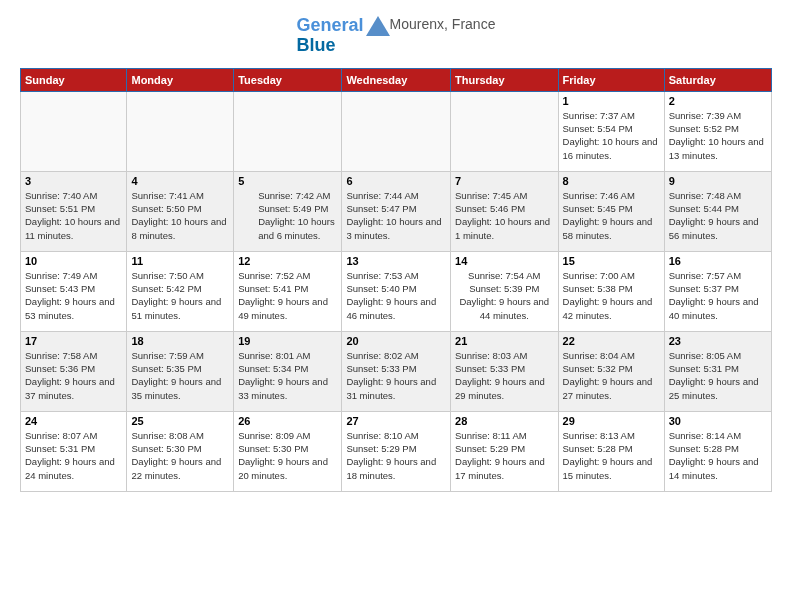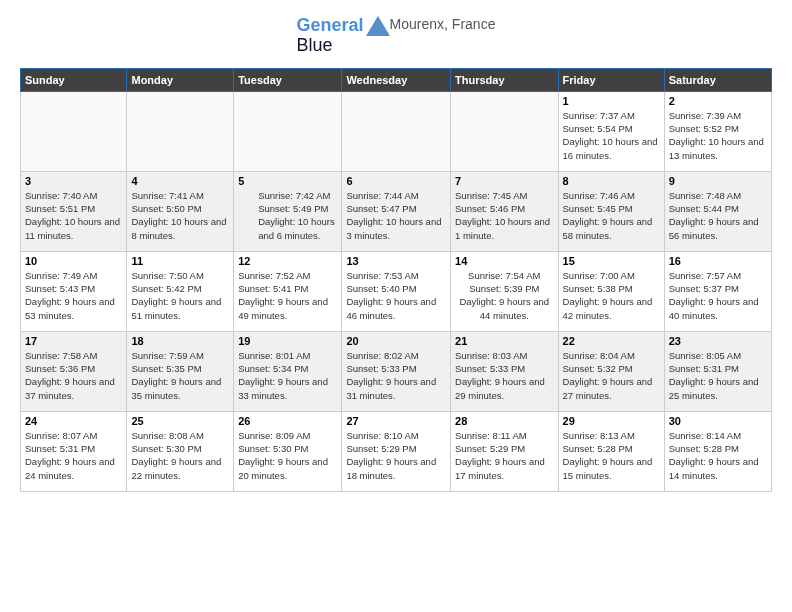--- a/index.html
+++ b/index.html
@@ -49,21 +49,21 @@
     .subtitle {
       font-size: 14px;
       color: #555;
     }
     .calendar {
       width: 100%;
       border-collapse: collapse;
       font-size: 10px;
     }
     .calendar th {
-      background-color: #404040;
+      background-color: #b91c1c;
       color: white;
       padding: 5px 4px;
       text-align: left;
       font-size: 11px;
       font-weight: bold;
       border: 1px solid #2a6aaf;
     }
     .calendar td {
       border: 1px solid #ccc;
       vertical-align: top;
@@ -98,21 +98,21 @@
     <div class="logo">
       <div>
         <div style="display:flex;align-items:center;">
           <span class="logo-text">
             <span>General</span>
           </span>
           <svg class="logo-icon" viewBox="0 0 24 20" xmlns="http://www.w3.org/2000/svg">
             <polygon points="12,0 24,20 0,20" fill="#3a7abf" opacity="0.85"></polygon>
           </svg>
         </div>
-        <span class="logo-text" style="color:#0f172a;font-size:18px;font-weight:normal;">Blue</span>
+        <span class="logo-text" style="color:#0369a1;font-size:18px;font-weight:bold;">Blue</span>
       </div>
     </div>
     <div class="title-block">
       <div class="subtitle">Mourenx, France</div>
     </div>
   </div>
 
   <table class="calendar">
     <thead>
       <tr>

